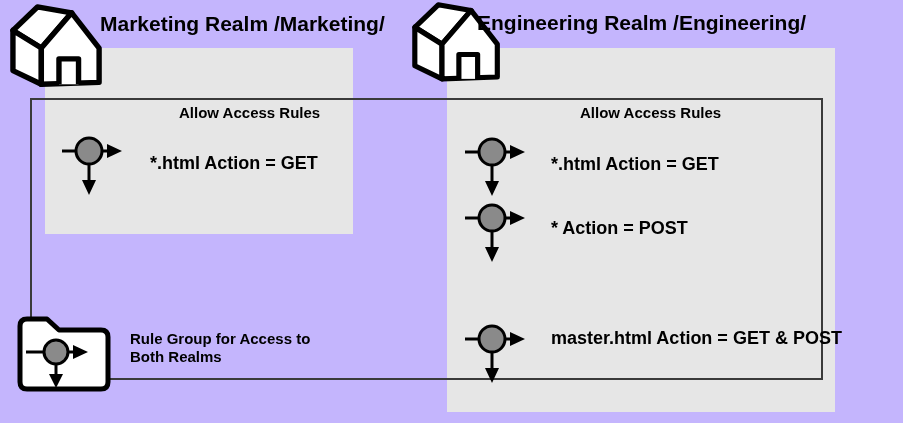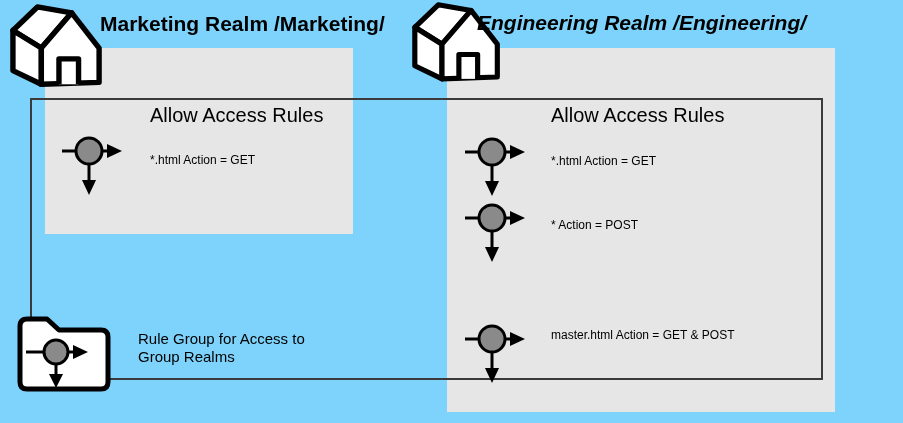--- a/index.html
+++ b/index.html
@@ -5,21 +5,21 @@
   :root{
     --zone-fill:#e6e6e6;
     --rule-node-fill:#8a8a8a;
     --outline:#000000;
     --boundary:#3a3a3a;
   }
   html,body{margin:0;padding:0;background:#ffffff;}
   .diagram{
     position:relative;
     width:903px;height:423px;
-    background:#7dd3fc;
+    background:#c4b5fd;
     font-family:"Liberation Sans", sans-serif;
     color:#000;
     overflow:hidden;
   }
   .zone{
     position:absolute;
     background:var(--zone-fill);
   }
   .zone-marketing{left:45px;top:48px;width:308px;height:186px;}
   .zone-engineering{left:447px;top:48px;width:388px;height:364px;}
@@ -30,33 +30,33 @@
     box-sizing:border-box;
     background:transparent;
   }
   .abs{position:absolute;}
   .realm-title{
     position:absolute;
     font-size:21px;font-weight:bold;white-space:nowrap;
     letter-spacing:0px;
   }
   .title-marketing{left:100px;top:12px;}
-  .title-engineering{left:477px;top:11px;font-style:italic;}
+  .title-engineering{left:477px;top:11px;}
   .rule-heading{
     position:absolute;
-    font-size:20px;font-weight:normal;white-space:nowrap;
+    font-size:15px;font-weight:bold;white-space:nowrap;margin-left:29px;
   }
   .rule-text{
     position:absolute;
-    font-size:12px;font-weight:normal;white-space:nowrap;
+    font-size:18px;font-weight:bold;white-space:nowrap;
   }
   .rule-group-label{
     position:absolute;
     left:130px;top:330px;
-    font-size:15px;font-weight:normal;line-height:18px;margin-left:8px;
+    font-size:15px;font-weight:bold;line-height:18px;
   }
   svg{display:block;}
   .house-shape{fill:#ffffff;stroke:var(--outline);stroke-width:5.5;stroke-linejoin:round;}
   .rule-line{stroke:var(--outline);stroke-width:3;}
   .rule-node{fill:var(--rule-node-fill);stroke:var(--outline);stroke-width:3;}
   .rule-arrowhead{fill:var(--outline);stroke:none;}
   .folder-shape{fill:#ffffff;stroke:var(--outline);stroke-width:5;stroke-linejoin:round;}
 </style>
 </head>
 <body>
@@ -126,16 +126,16 @@
   <svg class="abs" style="left:10px;top:310px;" width="104" height="88" viewBox="0 0 104 88">
     <path class="folder-shape" d="M 10,16 Q 10,9 17,9 L 37,9 L 49,20 L 91,20 Q 98,20 98,27 L 98,72 Q 98,79 91,79 L 17,79 Q 10,79 10,72 Z"></path>
     <line class="rule-line" x1="16" y1="42" x2="64" y2="42"></line>
     <polygon class="rule-arrowhead" points="63,35 78,42 63,49"></polygon>
     <circle class="rule-node" cx="46" cy="42" r="12"></circle>
     <line class="rule-line" x1="46" y1="54" x2="46" y2="66"></line>
     <polygon class="rule-arrowhead" points="39,64 53,64 46,78"></polygon>
   </svg>
   <div class="rule-group-label">
     <div>Rule Group for Access to</div>
-    <div>Group Realms</div>
+    <div>Both Realms</div>
   </div>
 
 </div>
 
 </body></html>

